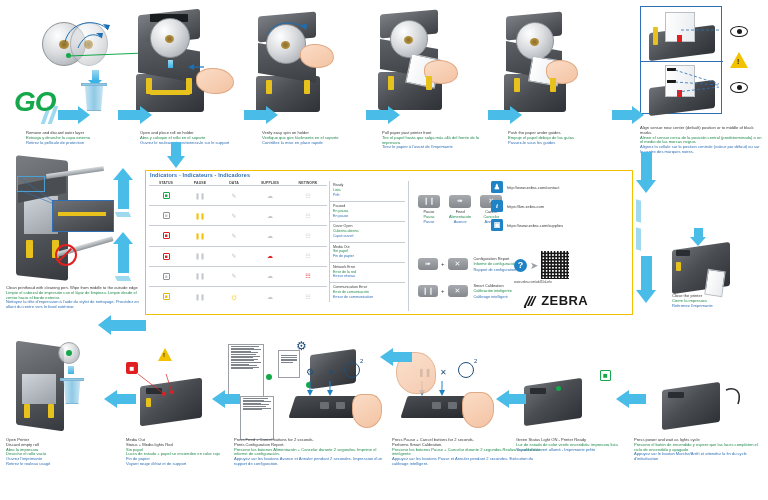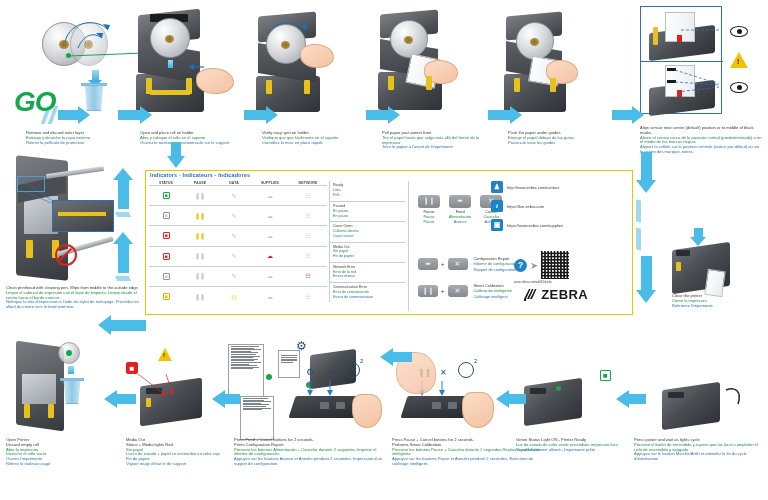--- a/index.html
+++ b/index.html
@@ -639,21 +639,21 @@
       <div style="display:flex;align-items:center;">
         <div class="qmark">?</div>
         <div style="color:#9aa0a6;font-size:10px;margin:0 3px;">➤</div>
         <div class="qr">
             <div class="qr-inner"></div>
           </div>
       </div>
       <div style="font-size:3px;color:#4a4a4a;margin-top:1px;text-align:left;">www.zebra.com/zd410d-info</div>
     </div>
 
-    <div id="zebralogo" style="right:44px;bottom:12px;">
+    <div id="zebralogo" style="right:44px;bottom:6px;align-items:flex-end;">
       <svg width="16" height="13" viewBox="0 0 16 13" style="margin-right:2px;">
         <path d="M1,11 L6,1 L7.5,1 L3,11 Z M4,11 L9,1 L10.5,1 L6,11 Z M7,11 L12,1 L13.5,1 L9,11 Z" fill="#1a1a1a"></path>
         <circle cx="2" cy="12" r="1.2" fill="#1a1a1a"></circle>
       </svg>
       <span>ZEBRA</span>
     </div>
   </div>
 
   <div>
     <div class="printer" style="left:672px;top:246px;width:58px;height:44px;transform:skewY(-8deg);"></div>

